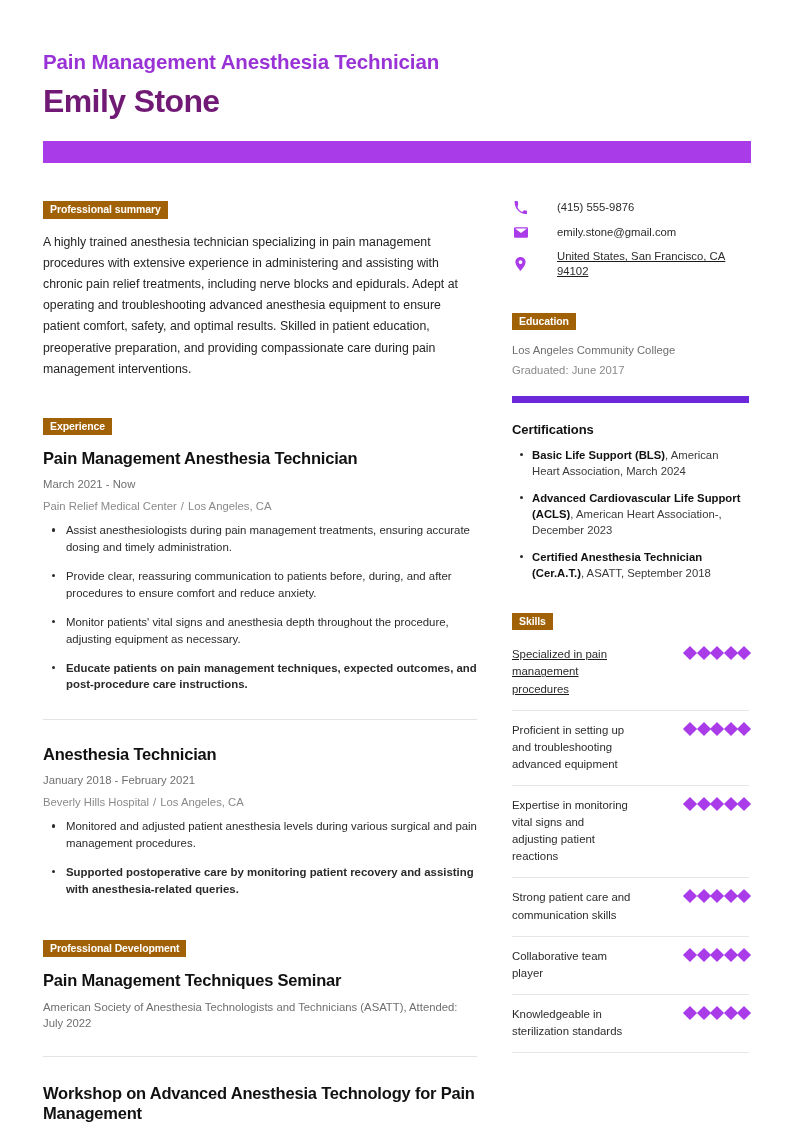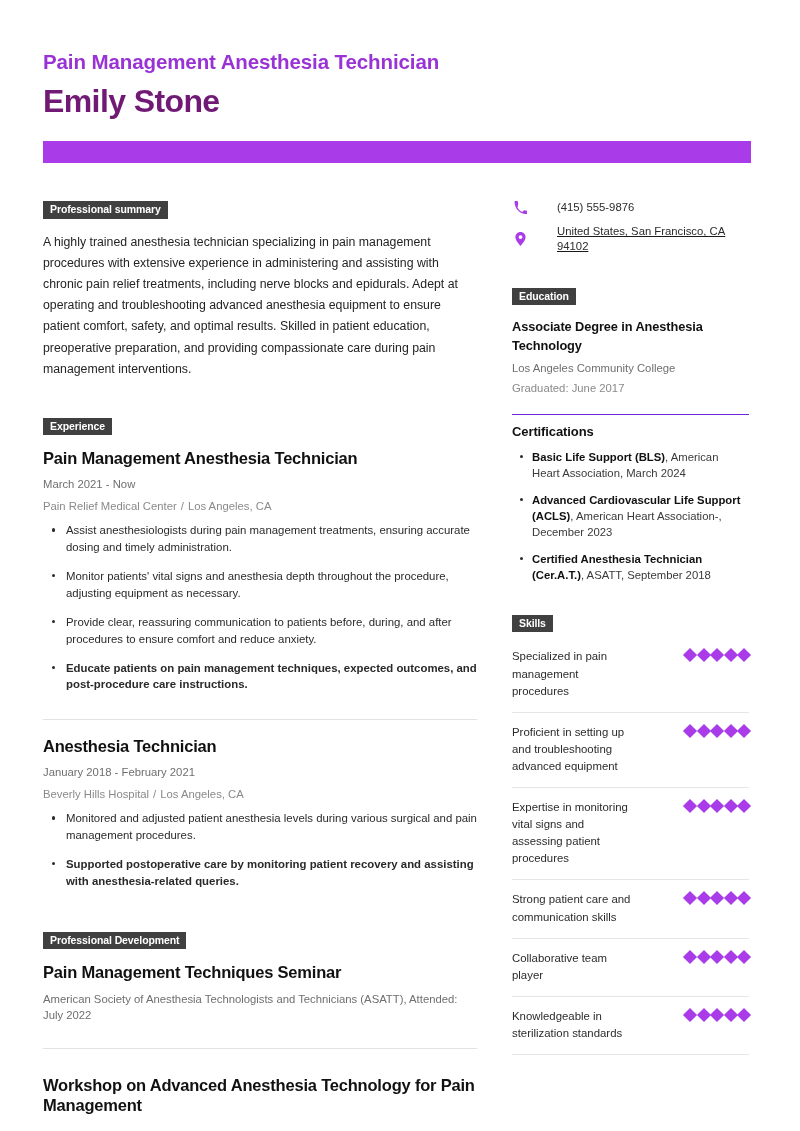--- a/index.html
+++ b/index.html
@@ -65,21 +65,21 @@
   .col-right {
     width: 237px;
     flex: 0 0 237px;
     margin-left: 17px;
     box-sizing: border-box;
   }
 
   
   .section-badge {
     display: inline-block;
-    background: #404040;
+    background: #a16207;
     color: #ffffff;
     font-size: 10.5px;
     font-weight: bold;
     padding: 3px 7px 4px 7px;
     line-height: 1;
     letter-spacing: -0.1px;
     margin-bottom: 13px;
   }
 
   
@@ -87,21 +87,21 @@
     font-size: 12.3px;
     line-height: 1.72;
     color: #242424;
     margin: 0;
   }
   .section-experience { margin-top: 36px; }
   .exp-entry { padding-bottom: 4px; }
   .exp-entry + .exp-entry {
     border-top: 1px solid #e3e3e3;
     margin-top: 22px;
-    padding-top: 16px;
+    padding-top: 24px;
   }
   .exp-role {
     font-size: 16.5px;
     font-weight: bold;
     color: #111111;
     letter-spacing: -0.2px;
     margin: 0 0 8px 0;
     line-height: 1.25;
   }
   .exp-dates {
@@ -209,22 +209,22 @@
   .edu-grad {
     font-size: 11.3px;
     color: #8a8a8a;
     margin: 0;
     line-height: 1.3;
   }
 
   
   .section-certs {
     margin-top: 18px;
-    border-top: 1px solid #6d28d9;
-    padding-top: 9px;
+    border-top: 7px solid #6d28d9;
+    padding-top: 19px;
   }
   .certs-heading {
     font-size: 13px;
     font-weight: bold;
     color: #111111;
     margin: 0 0 10px 0;
     letter-spacing: -0.1px;
   }
   ul.cert-list {
     margin: 0;
@@ -257,21 +257,21 @@
 
   
   .section-skills { margin-top: 30px; }
   .skill-row {
     display: flex;
     align-items: flex-start;
     justify-content: space-between;
     border-bottom: 1px solid #e6e6e6;
     padding: 11px 0 12px 0;
   }
-  .skill-row:first-of-type { padding-top: 3px; }
+  .skill-row:first-of-type { padding-top: 3px; text-decoration: underline; }
   .skill-label {
     font-size: 11.4px;
     line-height: 1.5;
     color: #2b2b2b;
     flex: 1 1 auto;
     padding-right: 8px;
     max-width: 120px;
   }
   .skill-dots {
     display: flex;
@@ -311,22 +311,22 @@
         <span class="section-badge">Experience</span>
 
         <div class="exp-entry">
           <div class="exp-role">Pain Management Anesthesia Technician</div>
           <div class="exp-dates">March 2021 - Now</div>
           <div class="exp-company">
             <span>Pain Relief Medical Center</span><span class="sep">/</span><span>Los Angeles, CA</span>
           </div>
           <ul class="bullets">
             <li>Assist anesthesiologists during pain management treatments, ensuring accurate dosing and timely administration.</li>
+            <li>Provide clear, reassuring communication to patients before, during, and after procedures to ensure comfort and reduce anxiety.</li>
             <li>Monitor patients' vital signs and anesthesia depth throughout the procedure, adjusting equipment as necessary.</li>
-            <li>Provide clear, reassuring communication to patients before, during, and after procedures to ensure comfort and reduce anxiety.</li>
             <li>Educate patients on pain management techniques, expected outcomes, and post-procedure care instructions.</li>
           </ul>
         </div>
 
         <div class="exp-entry">
           <div class="exp-role">Anesthesia Technician</div>
           <div class="exp-dates">January 2018 - February 2021</div>
           <div class="exp-company">
             <span>Beverly Hills Hospital</span><span class="sep">/</span><span>Los Angeles, CA</span>
           </div>
@@ -359,35 +359,42 @@
 
         <div class="contact-row">
           <span class="contact-icon">
             <svg width="13" height="13" viewBox="0 0 24 24" fill="#a93ce8" aria-hidden="true">
               <path d="M6.6 10.8c1.9 3.7 4.9 6.7 8.6 8.6l2.9-2.9c.4-.4.9-.5 1.3-.3 1.2.4 2.5.6 3.8.6.7 0 1.2.5 1.2 1.2V22c0 .7-.5 1.2-1.2 1.2C11.3 23.2 1 12.9 1 .2 1-.5 1.5-1 2.2-1H6c.7 0 1.2.5 1.2 1.2 0 1.3.2 2.6.6 3.8.1.4 0 .9-.3 1.3L6.6 10.8z" transform="translate(0,1)"></path>
             </svg>
           </span>
           <span class="contact-text">(415) 555-9876</span>
         </div>
 
+        <div class="contact-row">
+          <span class="contact-icon">
+            <svg width="14" height="11" viewBox="0 0 24 18" fill="#a93ce8" aria-hidden="true">
+              <path d="M2 0h20a2 2 0 0 1 2 2v14a2 2 0 0 1-2 2H2a2 2 0 0 1-2-2V2a2 2 0 0 1 2-2zm10 9.8L22.2 2.3A.9.9 0 0 0 21.6 2H2.4a.9.9 0 0 0-.6.3L12 9.8z"></path>
+            </svg>
+          </span>
+          <span class="contact-text">emily.stone@gmail.com</span>
+        </div>
 
         <div class="contact-row">
           <span class="contact-icon">
             <svg width="11" height="14" viewBox="0 0 16 22" fill="#a93ce8" aria-hidden="true">
               <path d="M8 0C3.6 0 0 3.6 0 8c0 5.8 8 14 8 14s8-8.2 8-14c0-4.4-3.6-8-8-8zm0 11a3 3 0 1 1 0-6 3 3 0 0 1 0 6z"></path>
             </svg>
           </span>
           <span class="contact-text">United States, San Francisco, CA 94102</span>
         </div>
 
       </div>
 
       <div class="section-education">
         <span class="section-badge">Education</span>
-        <div class="edu-degree">Associate Degree in Anesthesia Technology</div>
         <div class="edu-school">Los Angeles Community College</div>
         <div class="edu-grad">Graduated: June 2017</div>
       </div>
 
       <div class="section-certs">
         <div class="certs-heading">Certifications</div>
         <ul class="cert-list">
           <li><span class="cert-name">Basic Life Support (BLS)</span><span>, American Heart Association, March 2024</span></li>
           <li><span class="cert-name">Advanced Cardiovascular Life Support (ACLS)</span><span>, American Heart Association-, December 2023</span></li>
           <li><span class="cert-name">Certified Anesthesia Technician (Cer.A.T.)</span><span>, ASATT, September 2018</span></li>
@@ -411,21 +418,21 @@
           <span class="skill-label">Proficient in setting up and troubleshooting advanced equipment</span>
           <span class="skill-dots">
               <span class="dot"></span>
               <span class="dot"></span>
               <span class="dot"></span>
               <span class="dot"></span>
               <span class="dot"></span>
             </span>
         </div>
         <div class="skill-row">
-          <span class="skill-label">Expertise in monitoring vital signs and assessing patient procedures</span>
+          <span class="skill-label">Expertise in monitoring vital signs and adjusting patient reactions</span>
           <span class="skill-dots">
               <span class="dot"></span>
               <span class="dot"></span>
               <span class="dot"></span>
               <span class="dot"></span>
               <span class="dot"></span>
             </span>
         </div>
         <div class="skill-row">
           <span class="skill-label">Strong patient care and communication skills</span>

